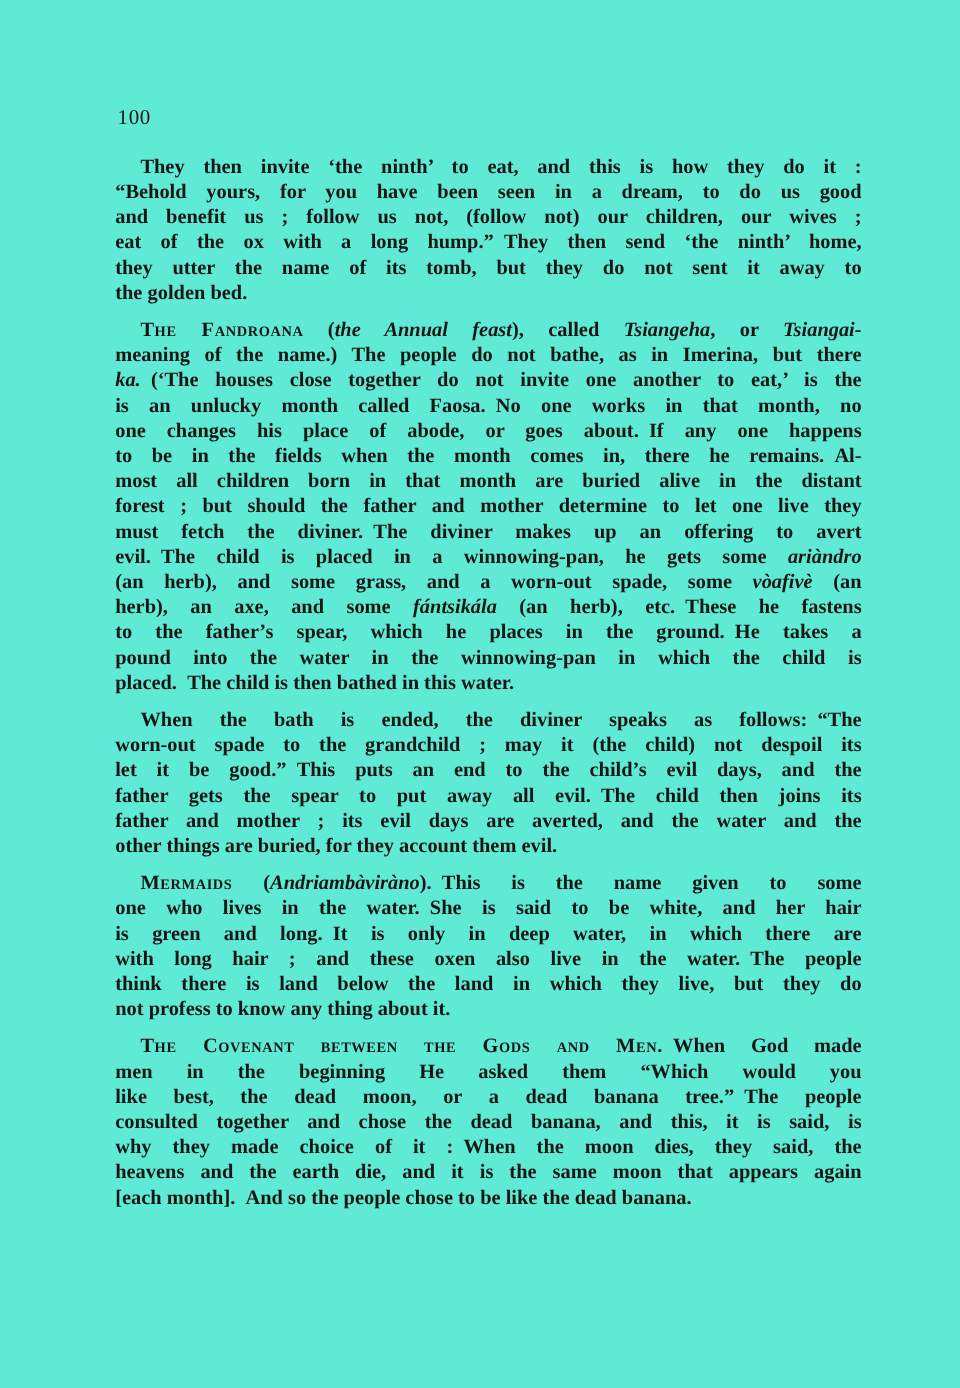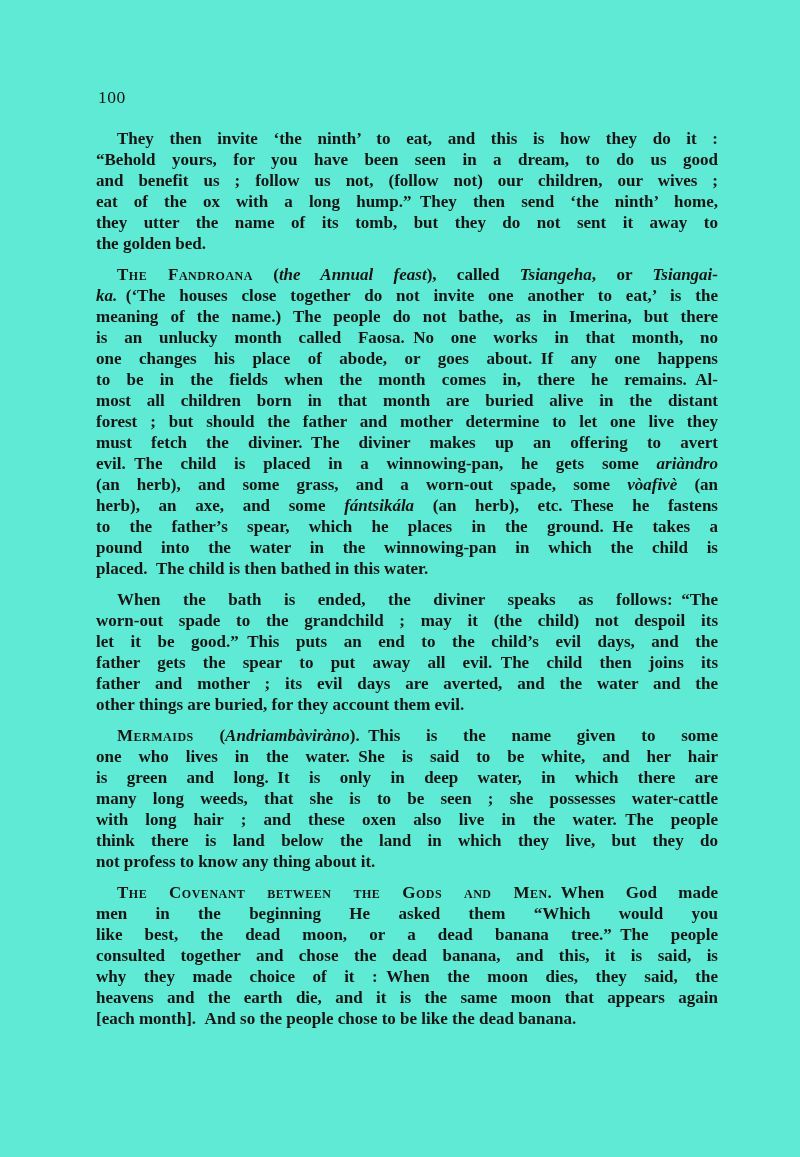--- a/index.html
+++ b/index.html
@@ -64,22 +64,22 @@
         <div class="paragraph">
           <div class="line first"><span>They then invite ‘the ninth’ to eat, and this is how they do it :</span></div>
           <div class="line"><span>“Behold yours, for you have been seen in a dream, to do us good</span></div>
           <div class="line"><span>and benefit us ; follow us not, (follow not) our children, our wives ;</span></div>
           <div class="line"><span>eat of the ox with a long hump.” They then send ‘the ninth’ home,</span></div>
           <div class="line"><span>they utter the name of its tomb, but they do not sent it away to</span></div>
           <div class="line last"><span>the golden bed.</span></div>
         </div>
         <div class="paragraph">
           <div class="line first"><span class="sc">The Fandroana</span><span> (</span><span class="i">the Annual feast</span><span>), called </span><span class="i">Tsiangeha</span><span>, or </span><span class="i">Tsiangai-</span></div>
+          <div class="line"><span>meaning of the name.) The people do not bathe, as in Imerina, but there</span></div>
           <div class="line"><span class="i">ka.</span><span> (‘The houses close together do not invite one another to eat,’ is the</span></div>
-          <div class="line"><span>meaning of the name.) The people do not bathe, as in Imerina, but there</span></div>
           <div class="line"><span>is an unlucky month called Faosa. No one works in that month, no</span></div>
           <div class="line"><span>one changes his place of abode, or goes about. If any one happens</span></div>
           <div class="line"><span>to be in the fields when the month comes in, there he remains. Al-</span></div>
           <div class="line"><span>most all children born in that month are buried alive in the distant</span></div>
           <div class="line"><span>forest ; but should the father and mother determine to let one live they</span></div>
           <div class="line"><span>must fetch the diviner. The diviner makes up an offering to avert</span></div>
           <div class="line"><span>evil. The child is placed in a winnowing-pan, he gets some </span><span class="i">ariàndro</span></div>
           <div class="line"><span>(an herb), and some grass, and a worn-out spade, some </span><span class="i">vòafivè</span><span> (an</span></div>
           <div class="line"><span>herb), an axe, and some </span><span class="i">fántsikála</span><span> (an herb), etc. These he fastens</span></div>
           <div class="line"><span>to the father’s spear, which he places in the ground. He takes a</span></div>
@@ -91,21 +91,20 @@
           <div class="line"><span>worn-out spade to the grandchild ; may it (the child) not despoil its</span></div>
           <div class="line"><span>let it be good.” This puts an end to the child’s evil days, and the</span></div>
           <div class="line"><span>father gets the spear to put away all evil. The child then joins its</span></div>
           <div class="line"><span>father and mother ; its evil days are averted, and the water and the</span></div>
           <div class="line last"><span>other things are buried, for they account them evil.</span></div>
         </div>
         <div class="paragraph">
           <div class="line first"><span class="sc">Mermaids</span><span> (</span><span class="i">Andriambàviràno</span><span>). This is the name given to some</span></div>
           <div class="line"><span>one who lives in the water. She is said to be white, and her hair</span></div>
           <div class="line"><span>is green and long. It is only in deep water, in which there are</span></div>
-          <div class="line"><span>many long weeds, that she is to be seen ; she possesses water-cattle</span></div>
           <div class="line"><span>with long hair ; and these oxen also live in the water. The people</span></div>
           <div class="line"><span>think there is land below the land in which they live, but they do</span></div>
           <div class="line last"><span>not profess to know any thing about it.</span></div>
         </div>
         <div class="paragraph">
           <div class="line first"><span class="sc">The Covenant between the Gods and Men.</span><span> When God made</span></div>
           <div class="line"><span>men in the beginning He asked them “Which would you</span></div>
           <div class="line"><span>like best, the dead moon, or a dead banana tree.” The people</span></div>
           <div class="line"><span>consulted together and chose the dead banana, and this, it is said, is</span></div>
           <div class="line"><span>why they made choice of it : When the moon dies, they said, the</span></div>

